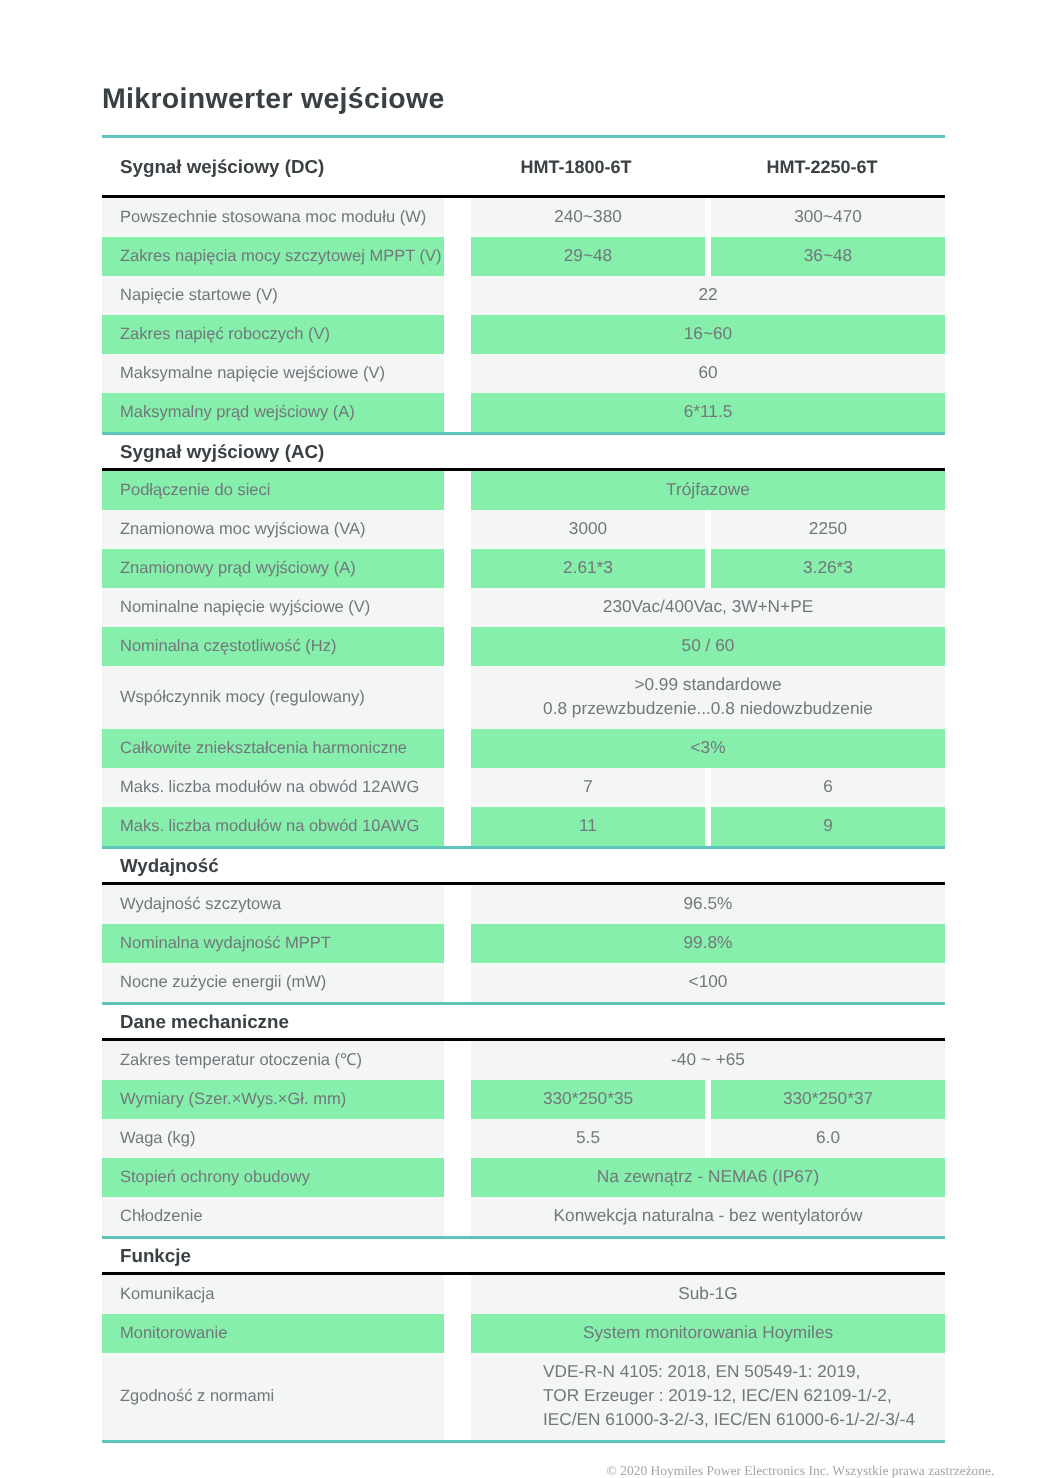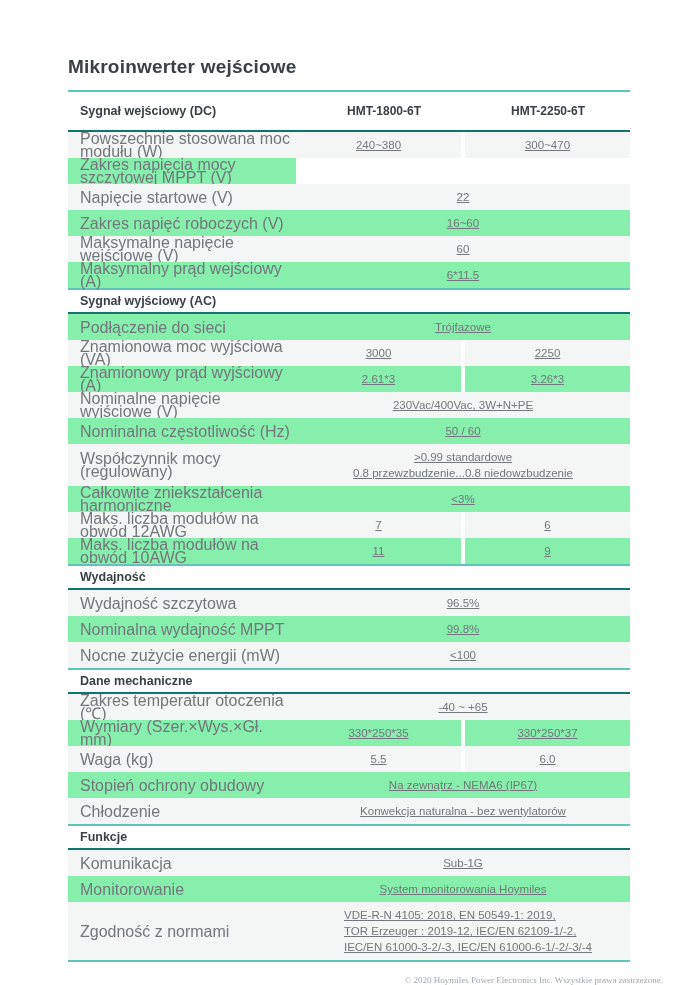--- a/index.html
+++ b/index.html
@@ -10,50 +10,50 @@
     overflow:hidden;
   }
   .page { padding:56px 66px 0 68px; }
   .doc-title {
     font-size:19px; font-weight:bold; color:#3a4145;
     margin:0 0 12px 0; letter-spacing:0.2px;
   }
   
   .section-header {
     border-top:2px solid #5ec5ba;
-    border-bottom:2px solid #0f766e;
+    border-bottom:2px solid #000000;
     display:flex; align-items:center;
     height:22px;
   }
   .section-header.with-models { height:38px; }
   .section-title {
     width:228px; flex:none; box-sizing:border-box;
     padding-left:12px;
     font-weight:bold; font-size:12.5px; color:#3a4145;
   }
   .head-vals { flex:1; display:flex; margin-left:6px; }
   .model-head {
     flex:1; text-align:center;
     font-weight:bold; font-size:12px; color:#3a4145;
   }
   
   .row { display:flex; }
   .cell { box-sizing:border-box; }
   .label {
-    width:228px; flex:none; margin-right:0;
+    width:228px; flex:none; margin-right:18px;
     display:flex; align-items:center;
     padding-left:12px;
-    font-size:16px; line-height:13px;
+    font-size:11px; line-height:13px;
     color:#72777b; min-height:24.5px;
   }
   .vals { flex:1; display:flex; gap:4px; }
   .val {
     flex:1; display:flex; align-items:center; justify-content:center;
     text-align:center; font-size:11.5px; line-height:16px;
-    color:#72777b; min-height:24.5px; padding:5px 0;text-decoration:underline;
+    color:#72777b; min-height:24.5px; padding:5px 0;
   }
   .val.align-left { justify-content:flex-start; text-align:left; padding-left:48px; }
   .r-light .cell { background:#f4f5f5; }
   .r-dark  .cell { background:#86efac; }
   .table-bottom-line { border-bottom:2px solid #5ec5ba; height:0; }
   
   .footer-wrap {
     text-align:right;
     padding:13px 33px 0 0;
     font-size:9px; color:#a2a7ab;font-family:Liberation Serif, serif;
@@ -75,20 +75,24 @@
         </div>
         <div class="row r-light">
           <div class="cell label">Powszechnie stosowana moc modułu  (W)</div>
           <div class="vals">
             <div class="cell val">240~380</div>
             <div class="cell val">300~470</div>
           </div>
         </div>
         <div class="row r-dark">
           <div class="cell label">Zakres napięcia mocy szczytowej MPPT (V)</div>
+          <div class="vals">
+            <div class="cell val">29~48</div>
+            <div class="cell val">36~48</div>
+          </div>
         </div>
         <div class="row r-light">
           <div class="cell label">Napięcie startowe (V)</div>
           <div class="vals">
             <div class="cell val span">22</div>
           </div>
         </div>
         <div class="row r-dark">
           <div class="cell label">Zakres napięć roboczych (V)</div>
           <div class="vals">

